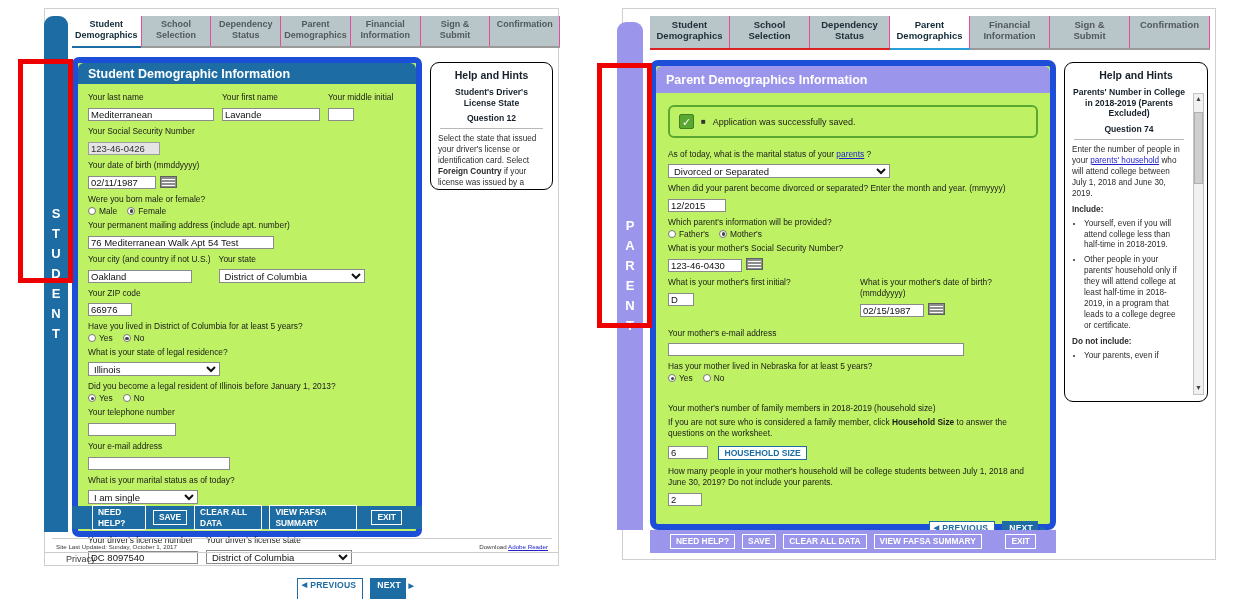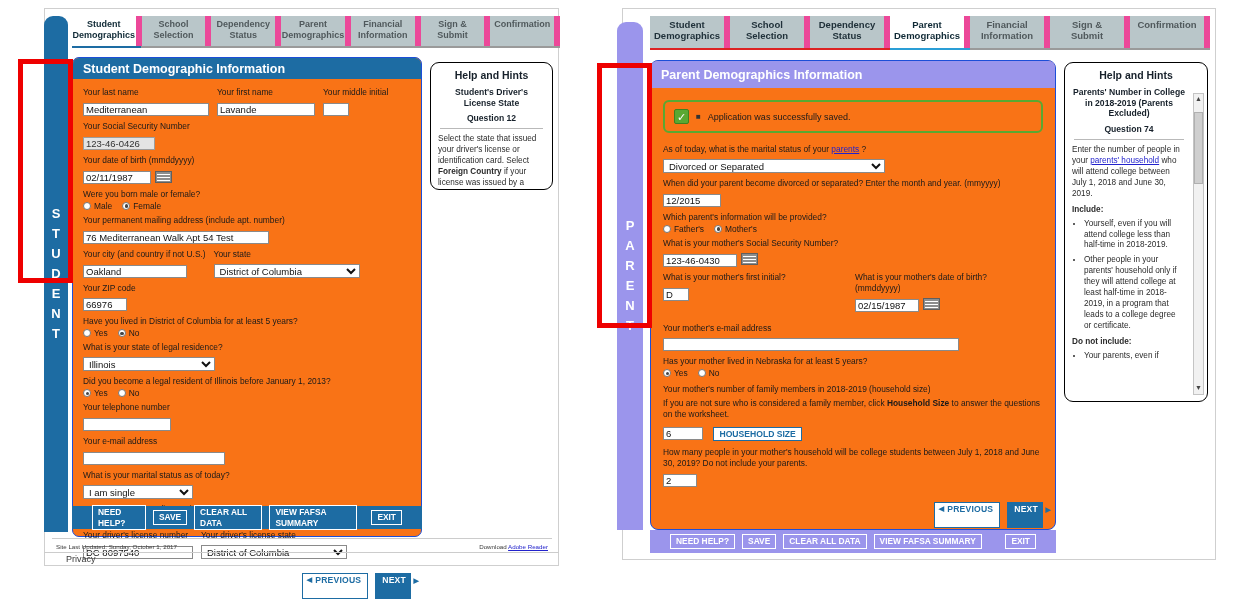--- a/index.html
+++ b/index.html
@@ -48,37 +48,37 @@
     font-size: 9px;
   }
   .tabbar .tab {
     flex: 1;
     background: #b9c6c9;
     color: #50595c;
     text-align: center;
     font-weight: bold;
     line-height: 1.18;
     padding-top: 3px;
-    border-right: 6px solid #ec4899;
+    border-right: 1px solid #ec4899;
   }
   .tabbar .tab.dark { color: #20313a; }
   .tabbar .tab.active {
     background: #ffffff;
     color: #102a36;
   }
   .tab-underline {
     position: absolute;
     height: 2px;
   }
 
   
   .card {
     position: absolute;
-    background: #f97316;
-    border: 1px solid #1d4ed8;
+    background: #bef264;
+    border: 6px solid #1d4ed8;
   }
   .card-head {
     color: #fff;
     font-weight: bold;
     display: flex; align-items: center;
     border-radius: 6px 6px 0 0;
     padding-left: 10px;
   }
   .card-head.blue { background: #1d6ca3; font-size: 12.5px; }
   .card-head.purple { background: #9b95ec; font-size: 12.5px; }
@@ -601,21 +601,21 @@
                 <span class="rdo on"></span>
                 <span>Yes</span>
               </label>
             <label>
                 <span class="rdo"></span>
                 <span>No</span>
               </label>
           </div>
         </div>
 
-        <div class="fgroup" style="margin-top:6px;">
+        <div class="fgroup" style="margin-top:20px;">
           <div class="lbl" style="margin-bottom:3px;">Your mother's number of family members in 2018-2019 (household size)</div>
           <div class="lbl" style="max-width:378px; margin-bottom:3px;">
             <span>If you are not sure who is considered a family member, click </span><b>Household Size</b><span> to answer the questions on the worksheet.</span>
           </div>
           <input class="tf" style="width: 40px;" value="6">
           <span class="hhbtn">HOUSEHOLD SIZE</span>
         </div>
 
         <div class="fgroup" style="margin-top:6px;">
           <div class="lbl" style="max-width:382px;">How many people in your mother's household will be college students between July 1, 2018 and June 30, 2019? Do not include your parents.</div>

